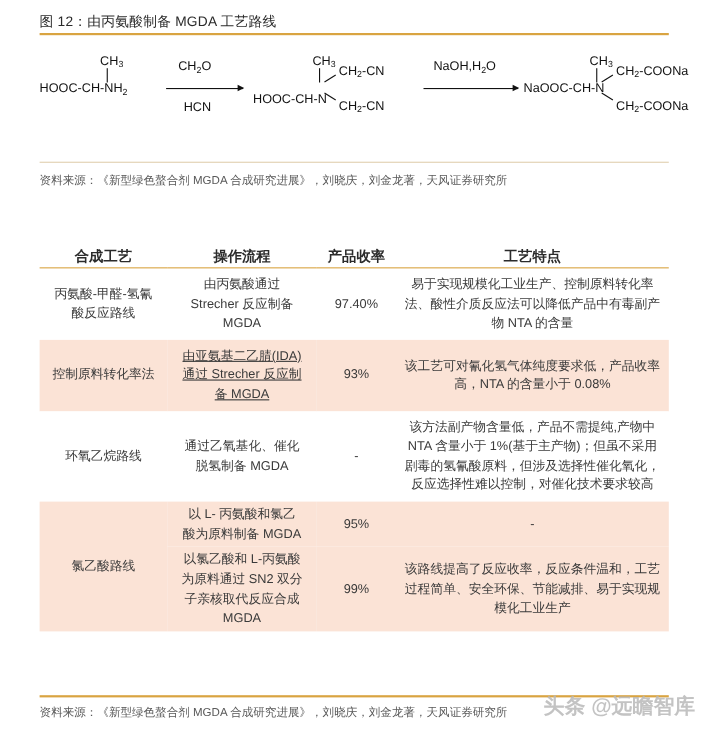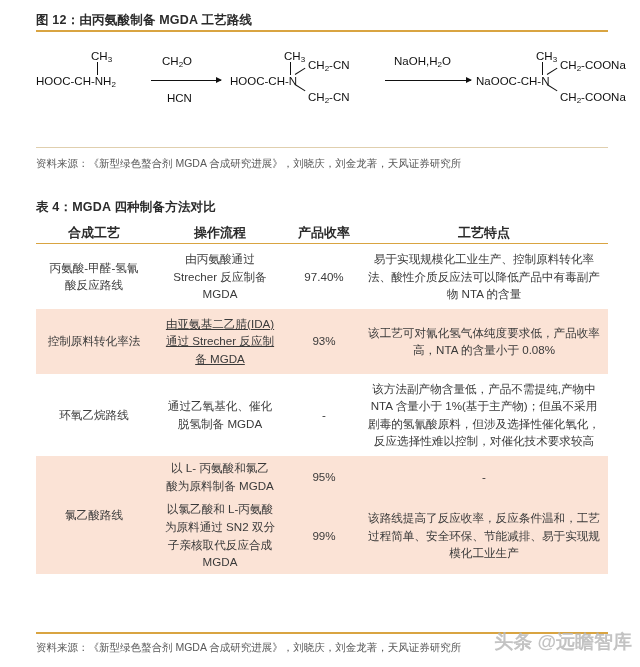--- a/index.html
+++ b/index.html
@@ -10,21 +10,21 @@
     font-family: "Liberation Sans", "DejaVu Sans", sans-serif;
     color: #333333;
     overflow: hidden;
   }
   .page { position: relative; width: 640px; height: 667px; background: #fff; }
 
   
   .fig-title {
     position: absolute;
     font-size: 12.5px;
-    font-weight: bold;
+    font-weight: normal;
     color: #2b2b2b;
     letter-spacing: .2px;
     white-space: nowrap;
   }
   .rule-top {
     position: absolute;
     height: 2px;
     background: #d9a441;
   }
   .rule-thin {
@@ -141,21 +141,21 @@
       <span>CH</span><sub>3</sub>
     </div>
     <div class="bond-v" style="left:61px; top:24px; height:13px;"></div>
 
     <div class="chem" style="left:126px; top:18px;">
       <span>CH</span><sub>2</sub><span>O</span>
     </div>
     <div class="arrow" style="left:115px; top:42px; width:70px;"></div>
     <div class="chem" style="left:131px; top:55px;">HCN</div>
 
-    <div class="chem" style="left:194px; top:38px;">HOOC-CH-N</div>
+    <div class="chem" style="left:194px; top:48px;">HOOC-CH-N</div>
     <div class="chem" style="left:248px; top:13px;">
       <span>CH</span><sub>3</sub>
     </div>
     <div class="bond-v" style="left:254px; top:24px; height:13px;"></div>
 
     <div class="bond-h" style="left:259px; top:36px; width:12px; transform:rotate(-32deg); transform-origin:left center;"></div>
     <div class="bond-h" style="left:259px; top:46px; width:12px; transform:rotate(32deg); transform-origin:left center;"></div>
     <div class="chem" style="left:272px; top:22px;">
       <span>CH</span><sub>2</sub><span>-CN</span>
     </div>
@@ -180,21 +180,20 @@
     </div>
     <div class="chem" style="left:524px; top:54px;">
       <span>CH</span><sub>2</sub><span>-COONa</span>
     </div>
   </div>
 
 
   <div class="rule-thin" style="left:36px; top:147px; width:572px;"></div>
   <div class="src-line" style="left:36px; top:157px;">资料来源：《新型绿色螯合剂 MGDA 合成研究进展》，刘晓庆，刘金龙著，天风证券研究所</div>
 
-  <div class="fig-title" style="left:36px; top:199px;">表 4：MGDA 四种制备方法对比</div>
 
   <table class="tbl">
     <colgroup>
       <col class="col-a">
         <col class="col-b">
         <col class="col-c">
         <col class="col-d">
     </colgroup>
     <thead>
       <tr>

